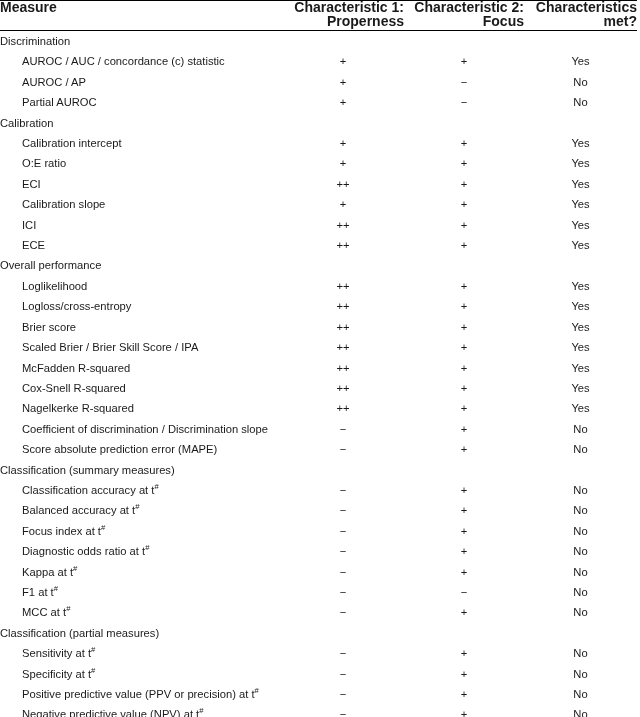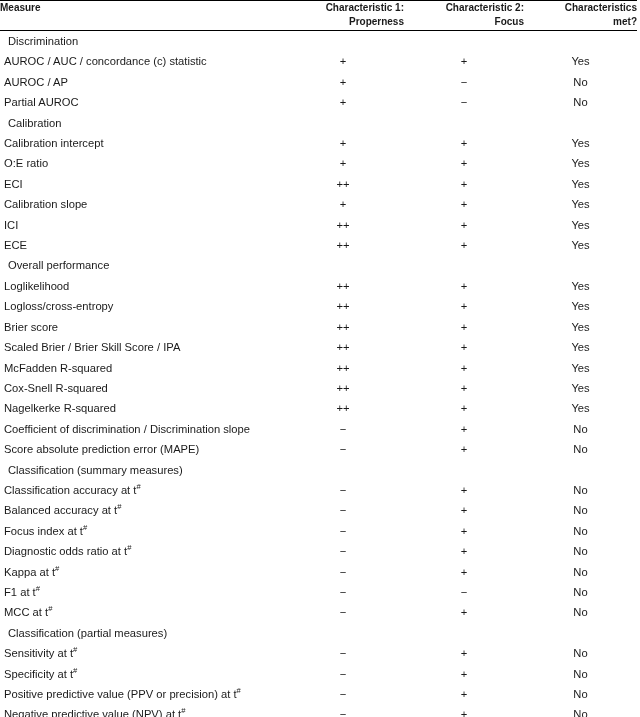--- a/index.html
+++ b/index.html
@@ -28,21 +28,21 @@
     table-layout: fixed;
     margin: 0;
   }
 
   col.c-measure { width: 282px; }
   col.c-char1   { width: 122px; }
   col.c-char2   { width: 120px; }
   col.c-met     { width: 113px; }
 
   thead tr.header-row th {
-    font-size: 10px;
+    font-size: 14px;
     font-weight: bold;
     padding: 0;
     vertical-align: top;
     line-height: 13.6px;
     border-top: 1.3px solid #000;
     border-bottom: 1.3px solid #000;
     height: 30px;
     box-sizing: border-box;
   }
   th.th-measure {
@@ -63,22 +63,22 @@
     padding: 0;
     height: 20.4px;
     line-height: 20.4px;
     border: 0;
     white-space: nowrap;
     overflow: hidden;
   }
   td.cell-measure { text-align: left; }
   td.cell-center  { text-align: center; }
 
-  tr.section-row td.cell-measure { padding-left: 8px; }
-  tr.item-row    td.cell-measure { padding-left: 4px; }
+  tr.section-row td.cell-measure { }
+  tr.item-row    td.cell-measure { padding-left: 22px; }
 
   sup.hash {
     font-size: 7.6px;
     vertical-align: super;
     line-height: 0;
   }
 </style>
 </head>
 <body>
 

